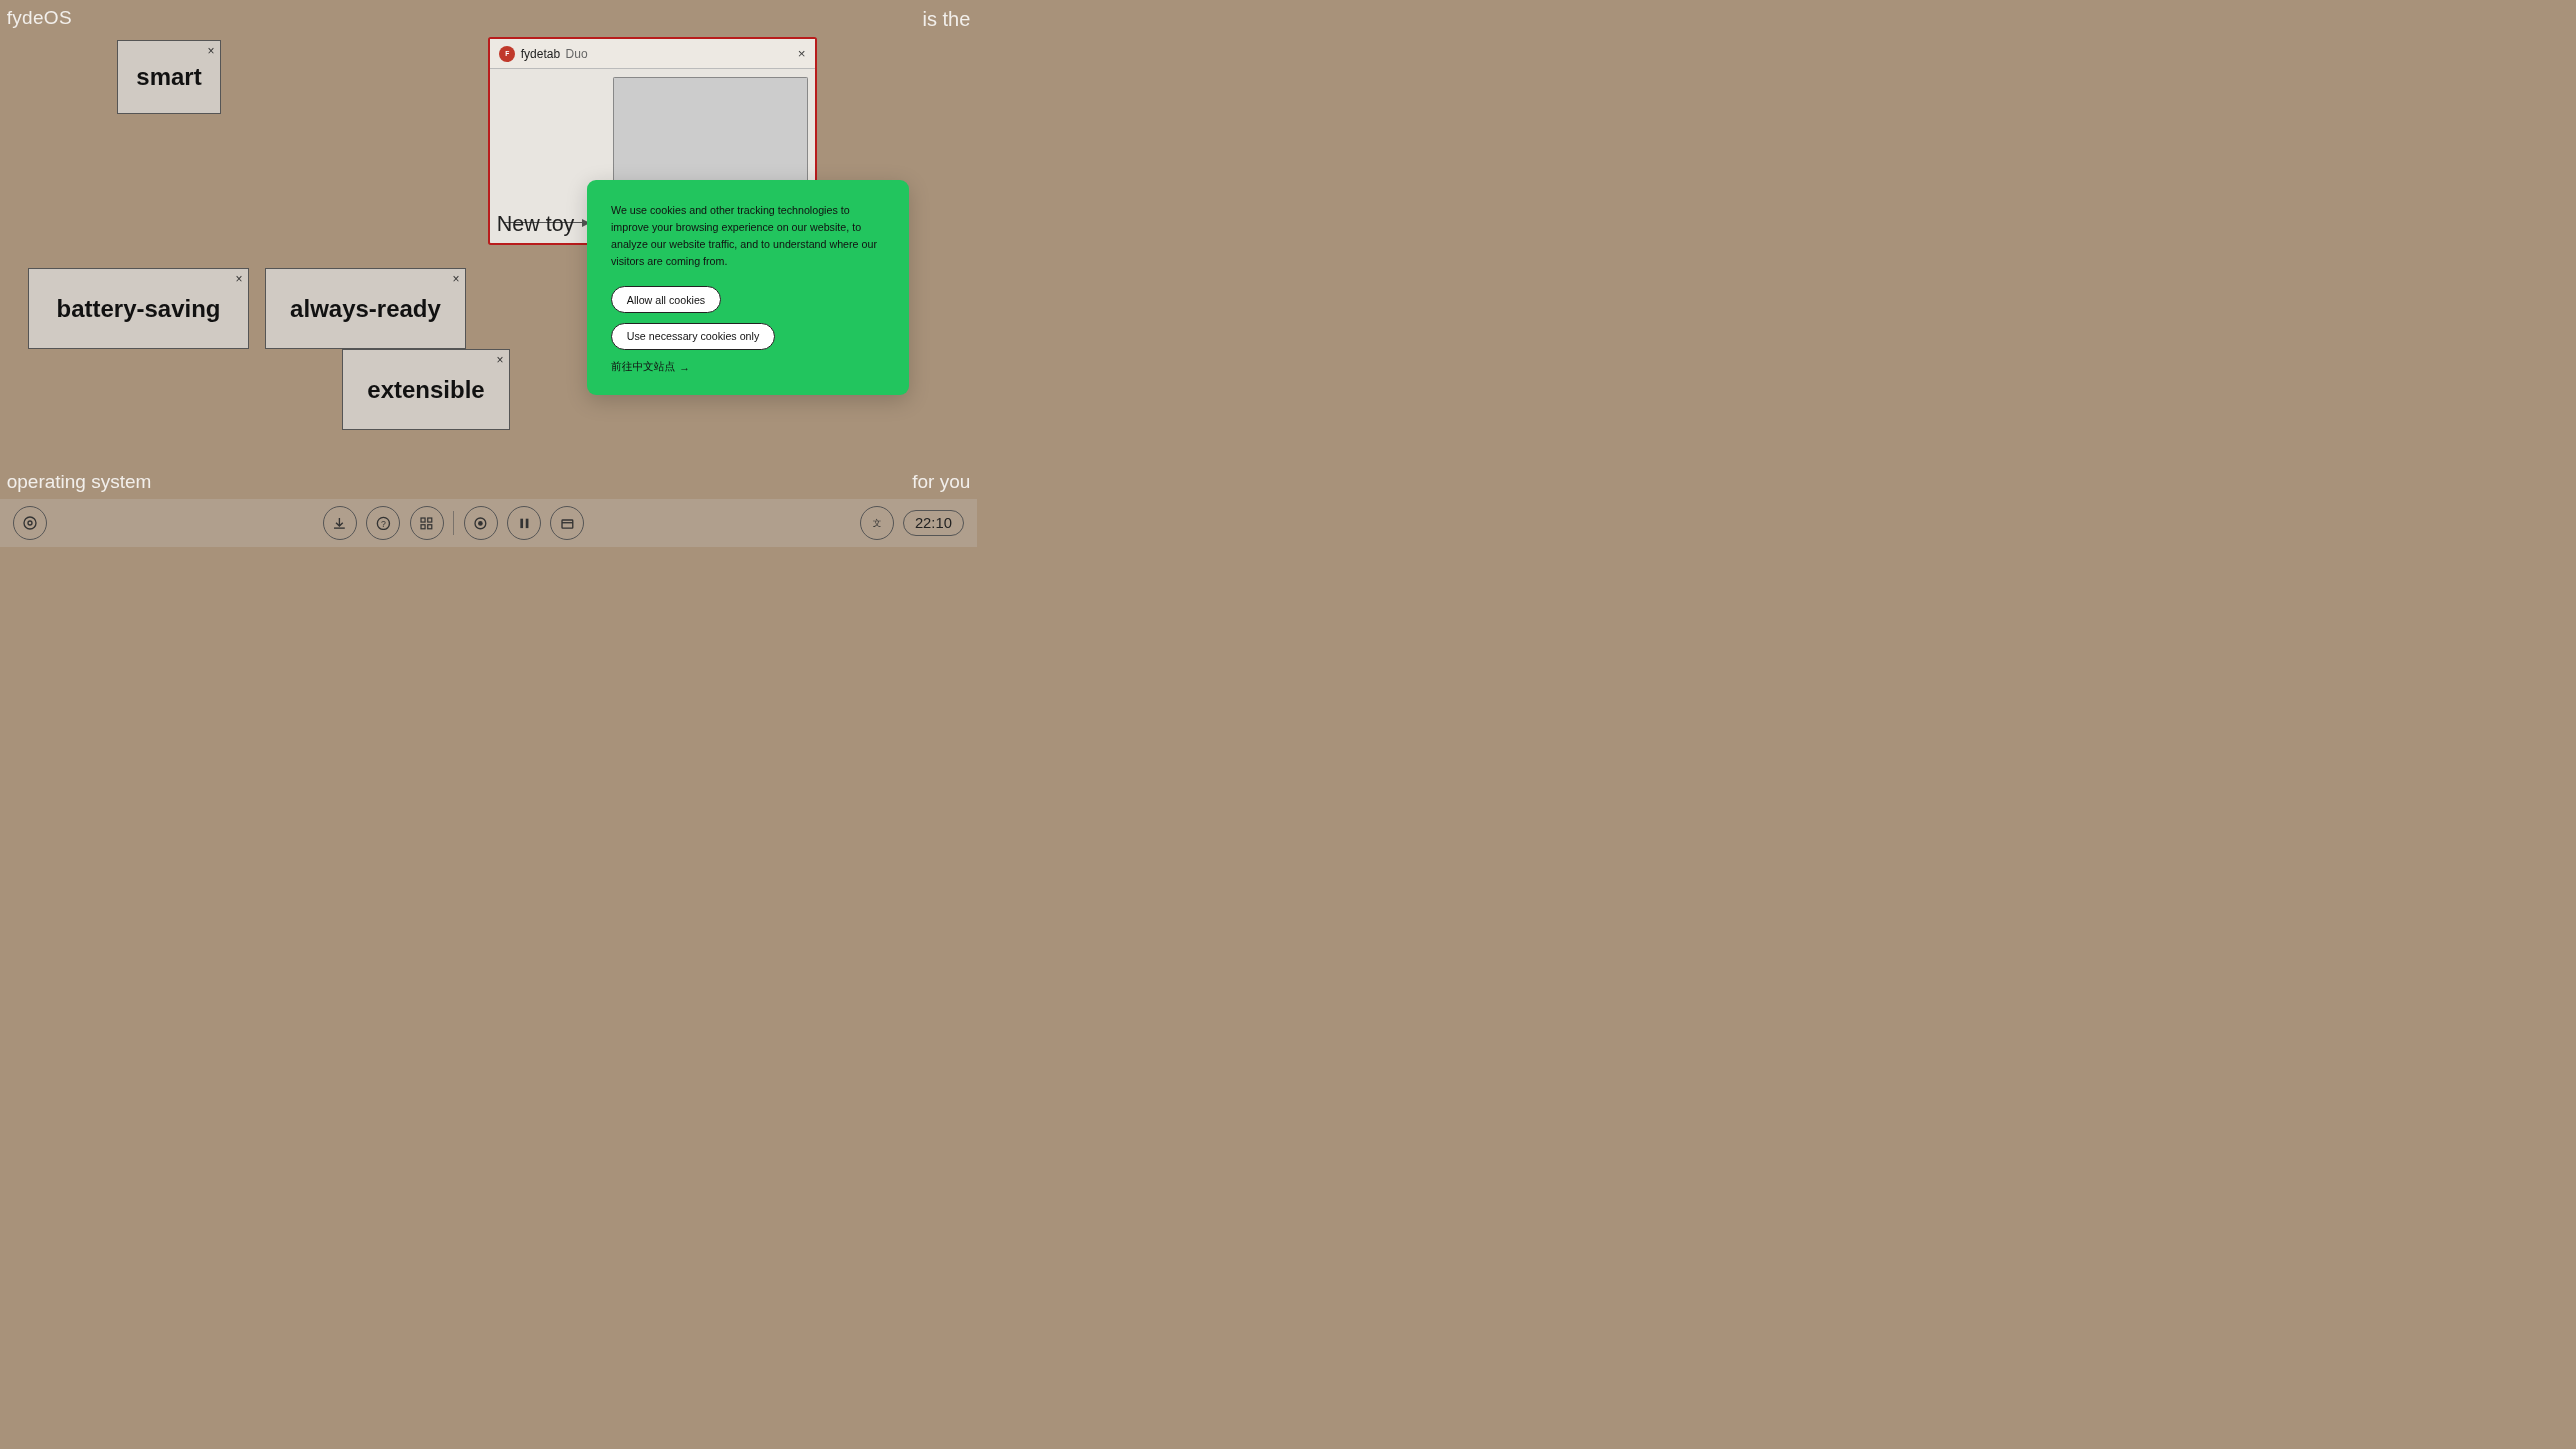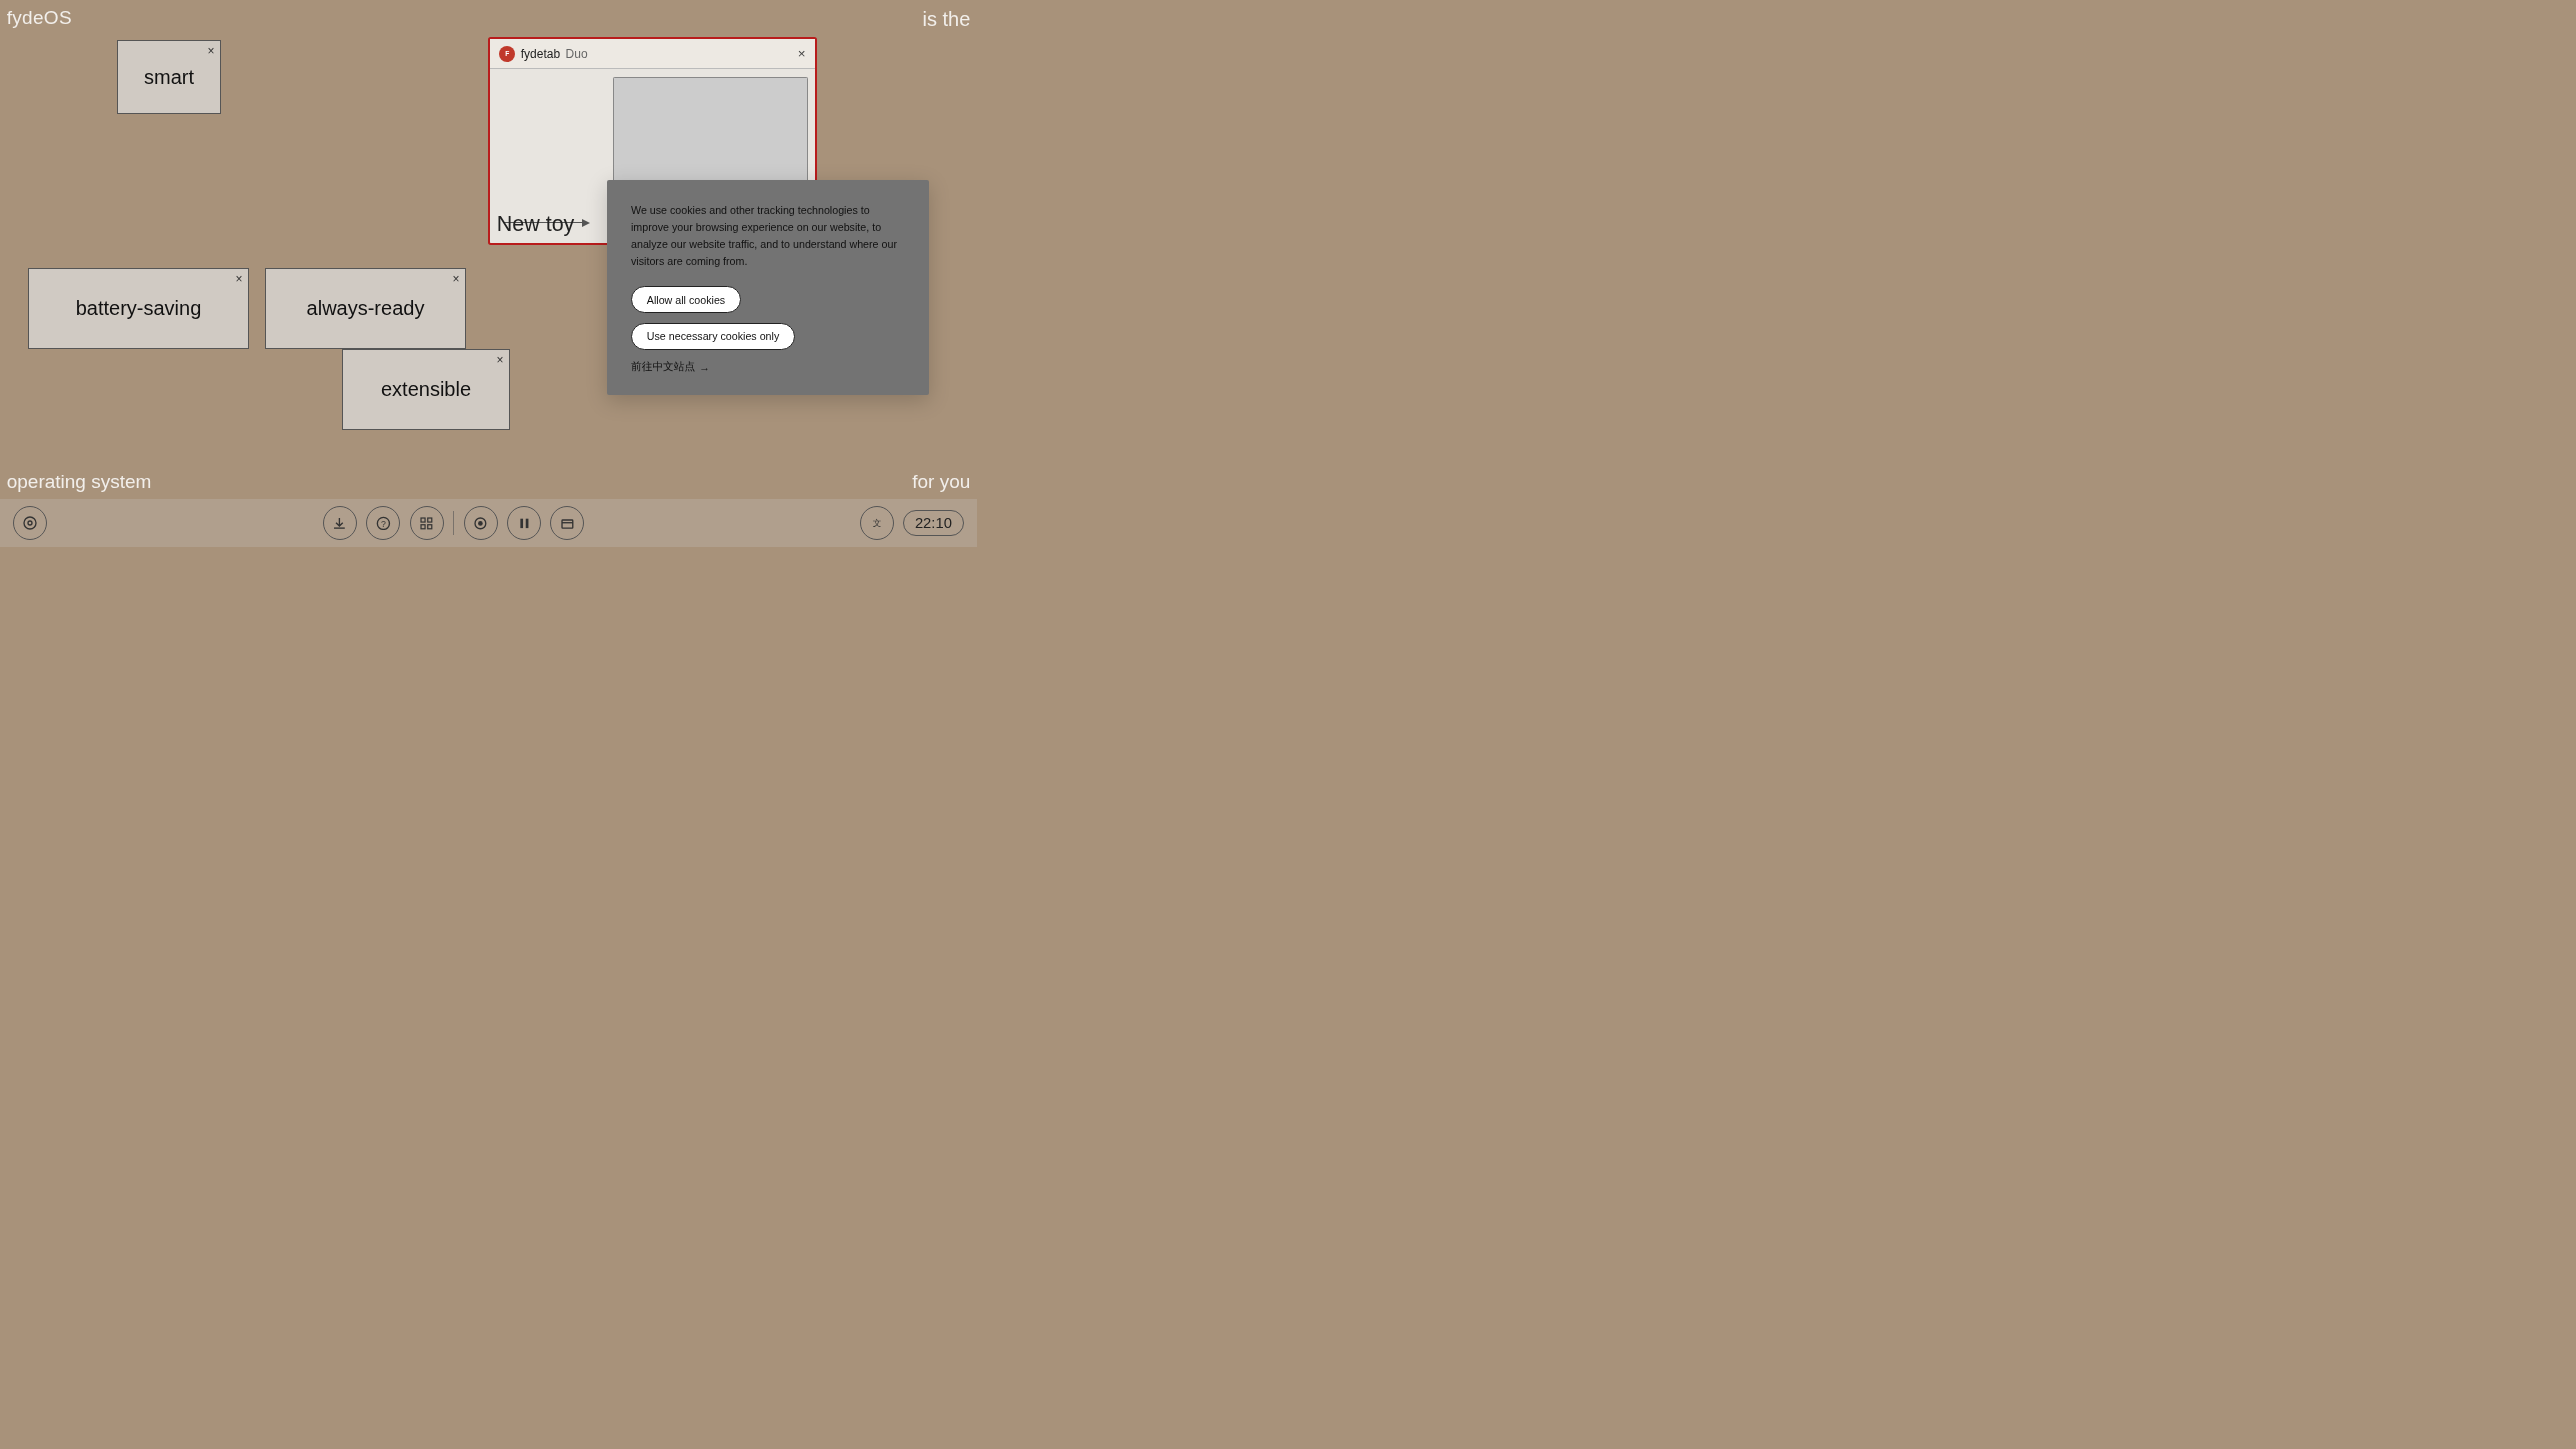--- a/index.html
+++ b/index.html
@@ -65,22 +65,22 @@
       position: absolute;
       top: 4px;
       right: 5.4px;
       font-size: 12px;
       color: #333;
       cursor: pointer;
       line-height: 1;
     }
 
     .keyword-card .card-text {
-      font-size: 20px;
-      font-weight: 400;
+      font-size: 24px;
+      font-weight: 700;
       color: #111;
     }
 
     
     .fydetab-window {
       position: absolute;
       top: 37px;
       left: 488px;
       width: 329px;
       background: #e8e5e0;
@@ -173,25 +173,24 @@
       color: #222;
       font-weight: 400;
     }
 
     
     .cookie-popup {
       position: absolute;
       top: 180px;
       left: 587px;
       width: 322px;
-      background: #737373;
-      border-radius: 2px;
+      background: #22c55e;
+      border-radius: 9px;
       padding: 21.5px 24px;
       box-shadow: 0 5.4px 21.5px rgba(0,0,0,0.18);
-      margin-left: 20px;
     }
 
     .cookie-text {
       font-size: 10.7px;
       color: #111;
       line-height: 1.6;
       margin-bottom: 16px;
     }
 
     .cookie-btn {

